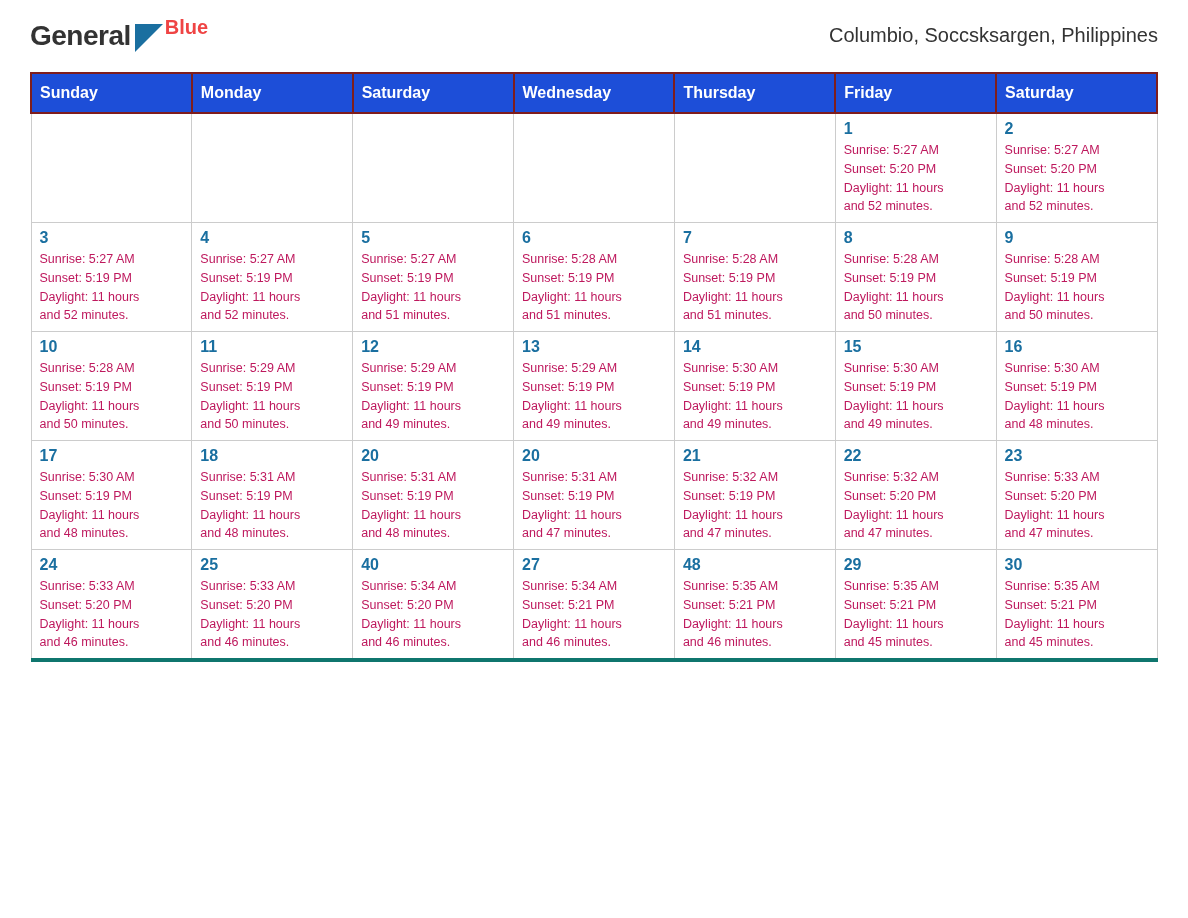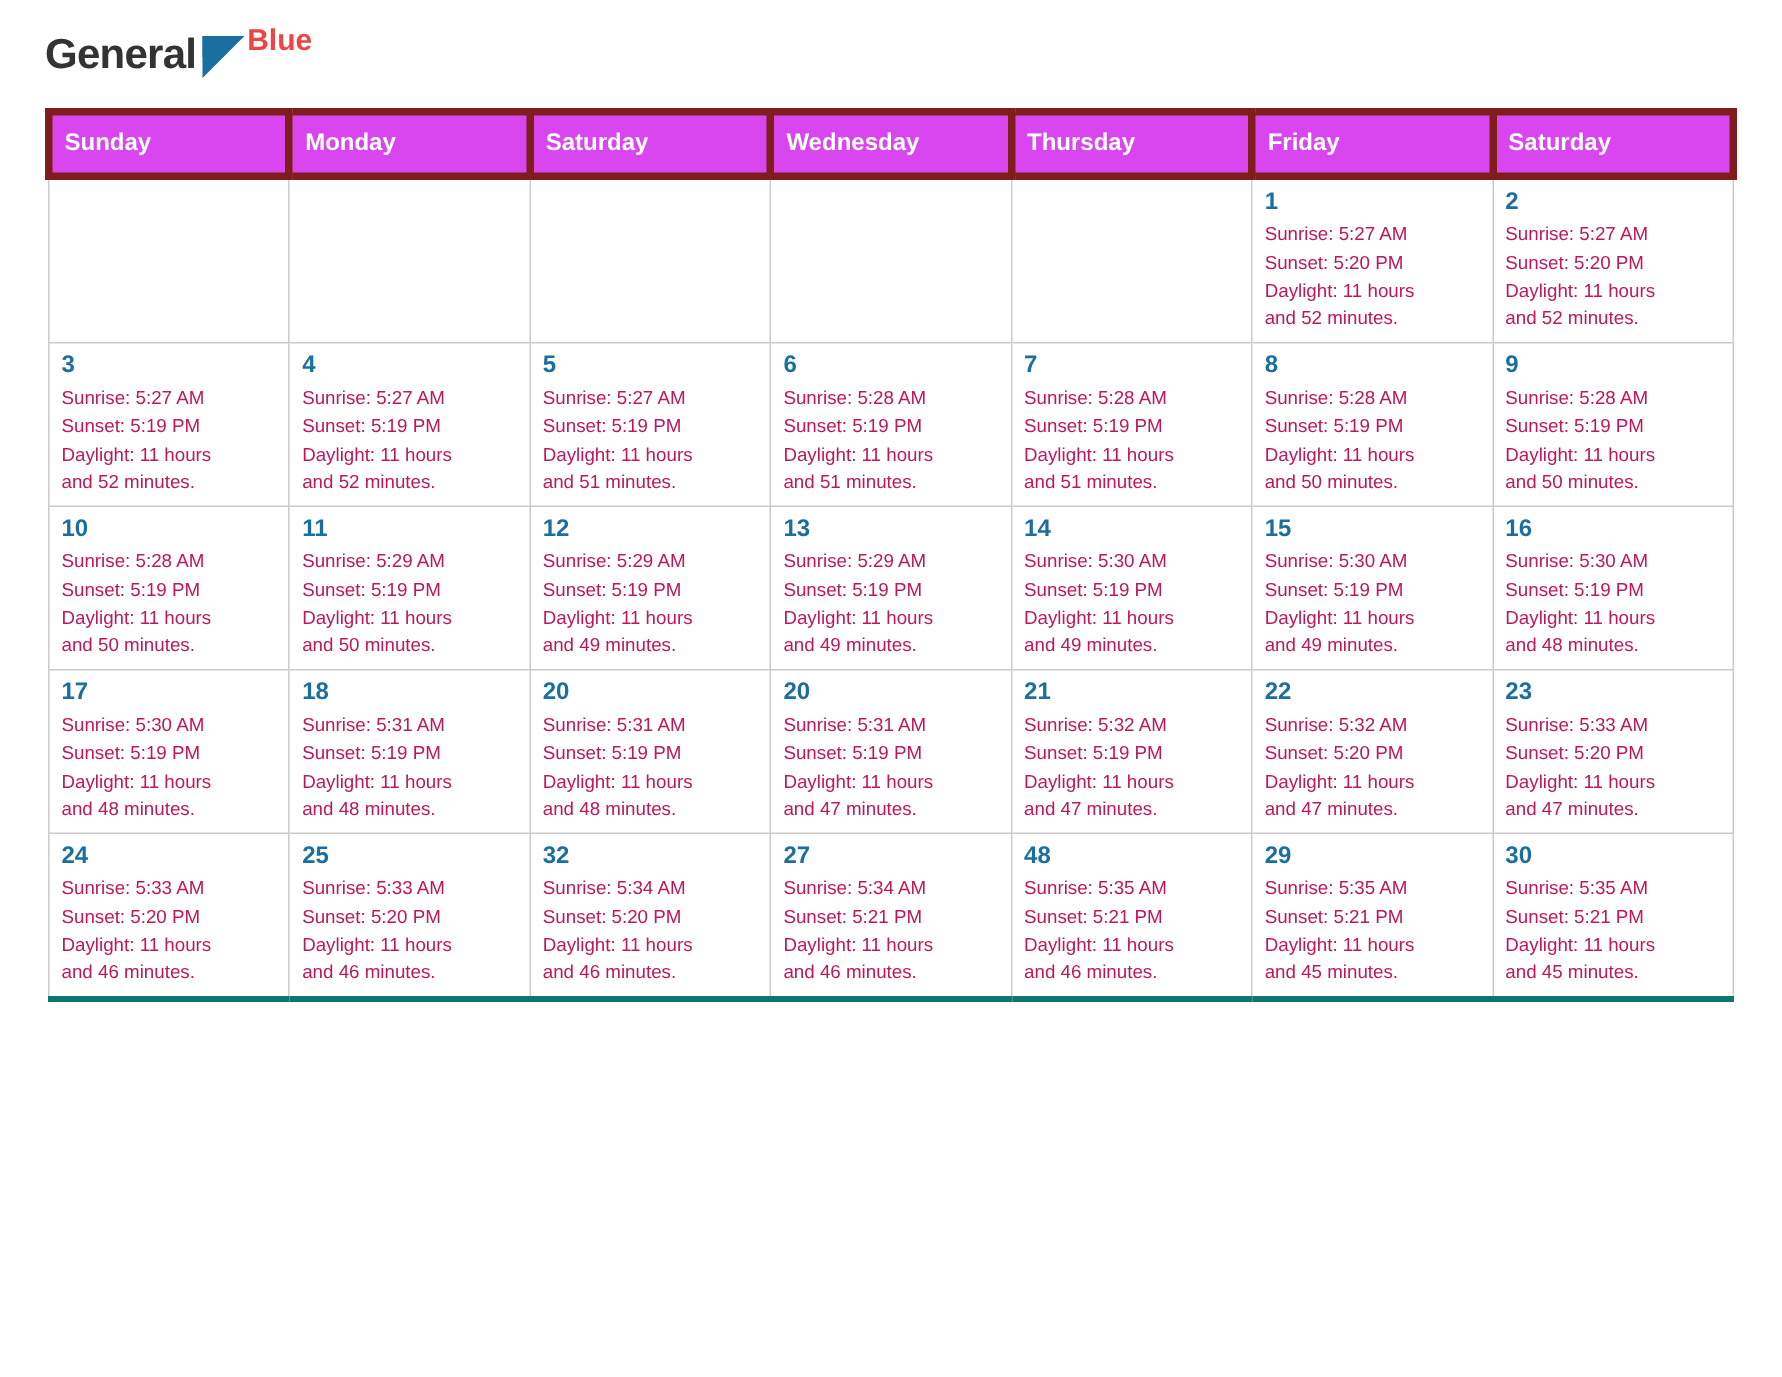--- a/index.html
+++ b/index.html
@@ -61,27 +61,27 @@
       font-size: 20px;
       color: #333;
       margin-top: 4px;
     }
     .calendar {
       width: 100%;
       border-collapse: collapse;
       border: 1px solid #1a6fa0;
     }
     .calendar th {
-      background-color: #d946ef;
+      background-color: #1d4ed8;
       color: #fff;
       font-size: 16px;
       font-weight: bold;
       padding: 10px 8px;
       text-align: left;
-      border: 5px solid #7f1d1d;
+      border: 2px solid #7f1d1d;
     }
     .calendar td {
       vertical-align: top;
       padding: 6px 8px;
       border: 1px solid #ccc;
       width: 14.28%;
       min-height: 90px;
       font-size: 13px;
       color: #333;
     }
@@ -112,20 +112,21 @@
 
 <div class="header">
   <div class="logo">
     <div class="logo-top">
       <span class="logo-general">General</span>
       <div class="logo-triangle"></div>
     </div>
     <span class="logo-blue">Blue</span>
   </div>
   <div class="title-section">
+    <div class="location">Columbio, Soccsksargen, Philippines</div>
   </div>
 </div>
 
 <table class="calendar">
   <thead>
     <tr>
     <th>Sunday</th>
         <th>Monday</th>
         <th>Saturday</th>
         <th>Wednesday</th>
@@ -318,21 +319,21 @@
 and 46 minutes.</div>
         </td>
         <td>
           <span class="day-number">25</span>
           <div class="day-info" style="white-space: pre-line;">Sunrise: 5:33 AM
 Sunset: 5:20 PM
 Daylight: 11 hours
 and 46 minutes.</div>
         </td>
         <td>
-          <span class="day-number">32</span>
+          <span class="day-number">40</span>
           <div class="day-info" style="white-space: pre-line;">Sunrise: 5:34 AM
 Sunset: 5:20 PM
 Daylight: 11 hours
 and 46 minutes.</div>
         </td>
         <td>
           <span class="day-number">27</span>
           <div class="day-info" style="white-space: pre-line;">Sunrise: 5:34 AM
 Sunset: 5:21 PM
 Daylight: 11 hours

